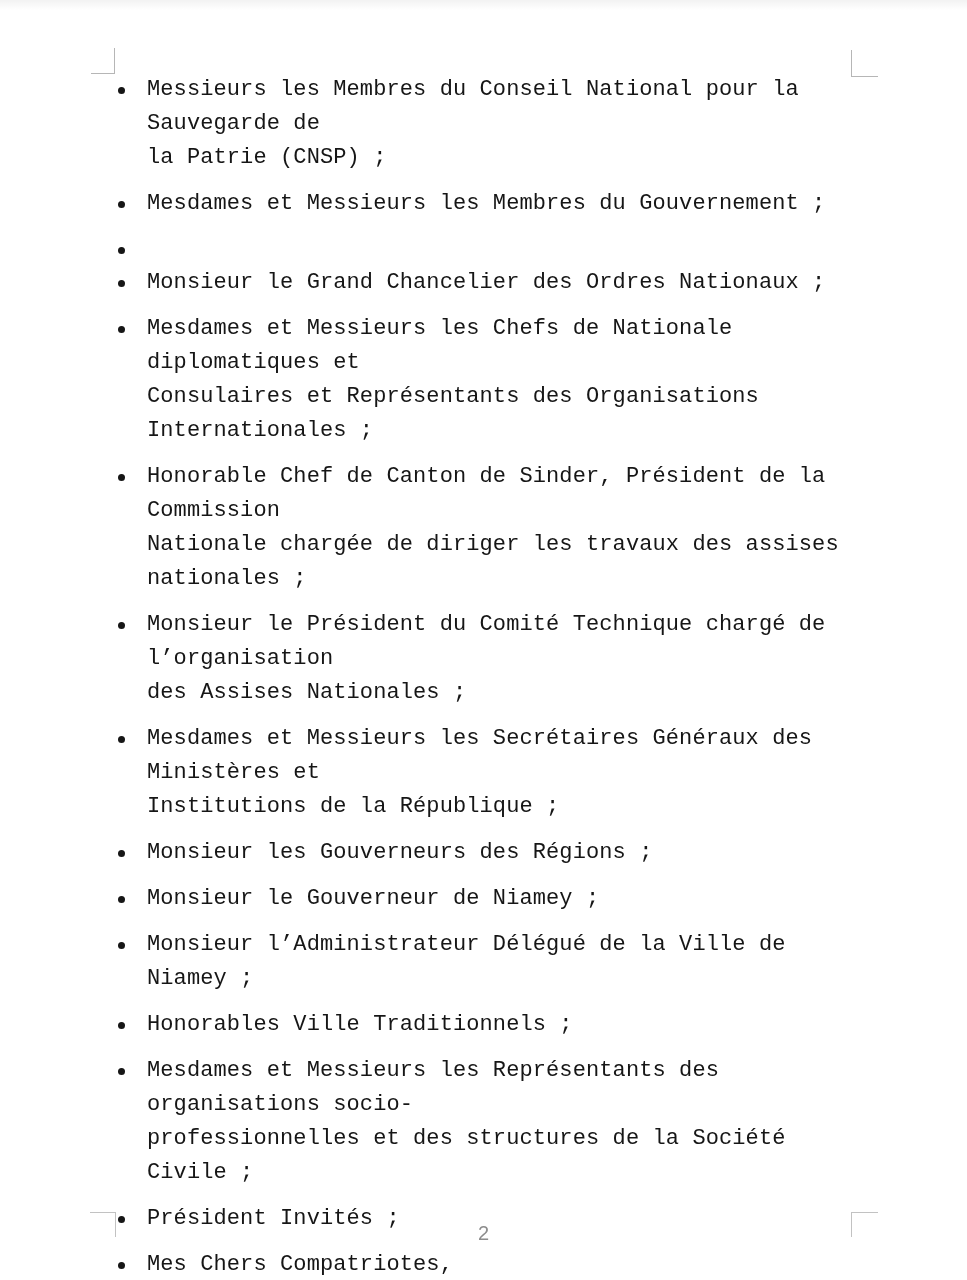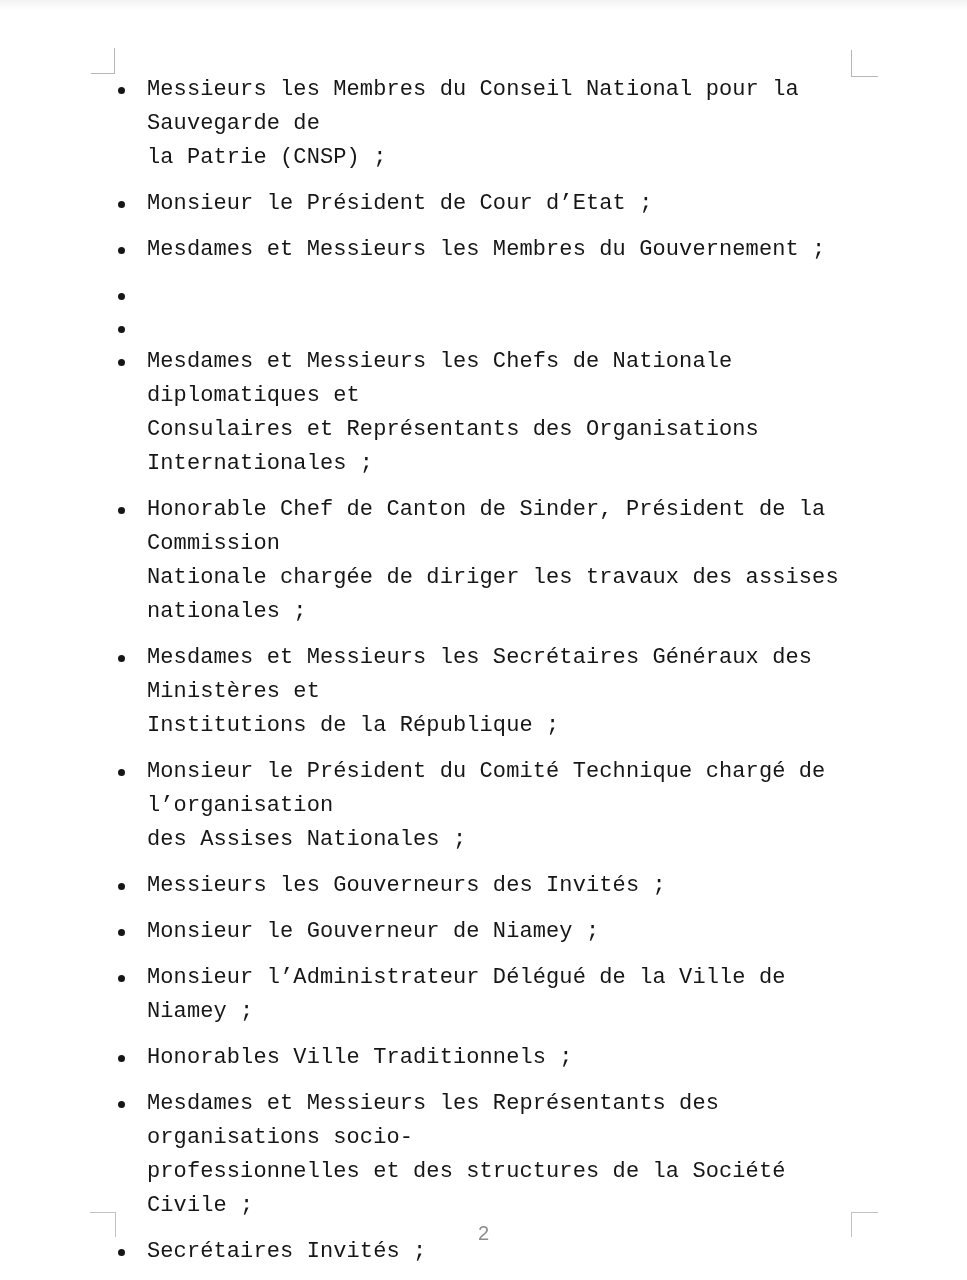--- a/index.html
+++ b/index.html
@@ -104,76 +104,73 @@
 
 <div class="content">
   <ul class="salutations">
     <li>
         <span class="bullet"></span>
         <span class="txt">Messieurs les Membres du Conseil National pour la Sauvegarde de
 la Patrie (CNSP) ;</span>
       </li>
     <li>
         <span class="bullet"></span>
-        <span class="txt">Monsieur le Président de Cour d’Etat ;</span>
-      </li>
-    <li>
-        <span class="bullet"></span>
         <span class="txt">Mesdames et Messieurs les Membres du Gouvernement ;</span>
       </li>
     <li>
         <span class="bullet"></span>
       </li>
     <li>
         <span class="bullet"></span>
+        <span class="txt">Monsieur le Grand Chancelier des Ordres Nationaux ;</span>
       </li>
     <li>
         <span class="bullet"></span>
         <span class="txt">Mesdames et Messieurs les Chefs de Nationale diplomatiques et
 Consulaires et Représentants des Organisations Internationales ;</span>
       </li>
     <li>
         <span class="bullet"></span>
         <span class="txt">Honorable Chef de Canton de Sinder, Président de la Commission
 Nationale chargée de diriger les travaux des assises nationales ;</span>
       </li>
     <li>
         <span class="bullet"></span>
+        <span class="txt">Monsieur le Président du Comité Technique chargé de l’organisation
+des Assises Nationales ;</span>
+      </li>
+    <li>
+        <span class="bullet"></span>
         <span class="txt">Mesdames et Messieurs les Secrétaires Généraux des Ministères et
 Institutions de la République ;</span>
       </li>
     <li>
         <span class="bullet"></span>
-        <span class="txt">Monsieur le Président du Comité Technique chargé de l’organisation
-des Assises Nationales ;</span>
-      </li>
-    <li>
-        <span class="bullet"></span>
-        <span class="txt">Messieurs les Gouverneurs des Invités ;</span>
+        <span class="txt">Monsieur les Gouverneurs des Régions ;</span>
       </li>
     <li>
         <span class="bullet"></span>
         <span class="txt">Monsieur le Gouverneur de Niamey ;</span>
       </li>
     <li>
         <span class="bullet"></span>
         <span class="txt">Monsieur l’Administrateur Délégué de la Ville de Niamey ;</span>
       </li>
     <li>
         <span class="bullet"></span>
         <span class="txt">Honorables Ville Traditionnels ;</span>
       </li>
     <li>
         <span class="bullet"></span>
         <span class="txt">Mesdames et Messieurs les Représentants des organisations socio-
 professionnelles et des structures de la Société Civile ;</span>
       </li>
     <li>
         <span class="bullet"></span>
-        <span class="txt">Secrétaires Invités ;</span>
+        <span class="txt">Président Invités ;</span>
       </li>
     <li>
         <span class="bullet"></span>
         <span class="txt">Mes Chers Compatriotes,</span>
       </li>
   </ul>
 </div>
 
 <div class="page-number">2</div>
 

